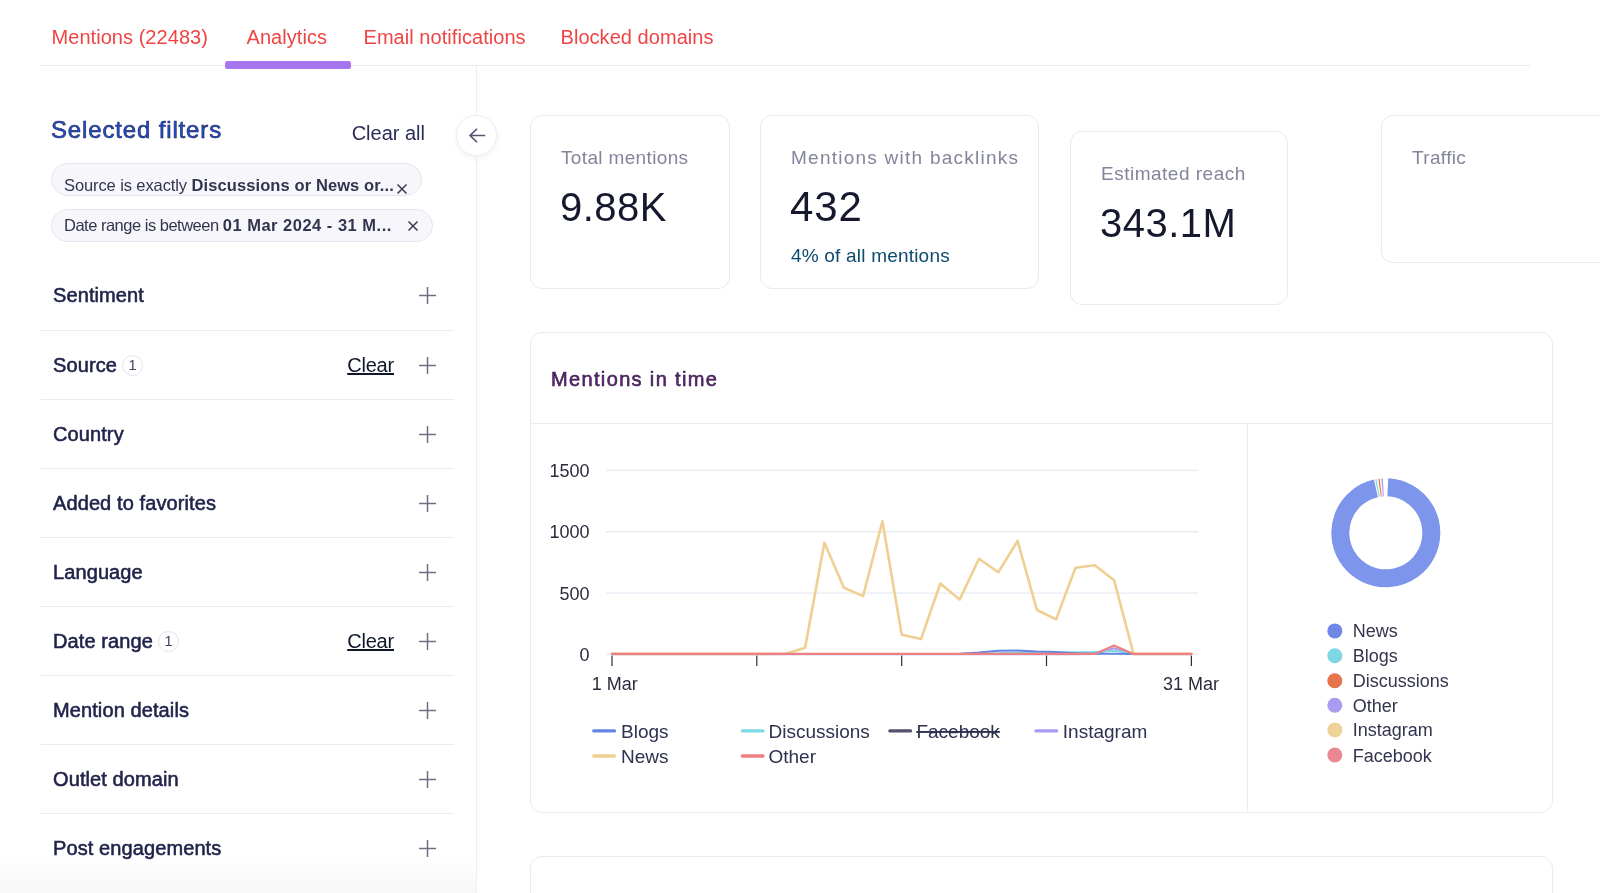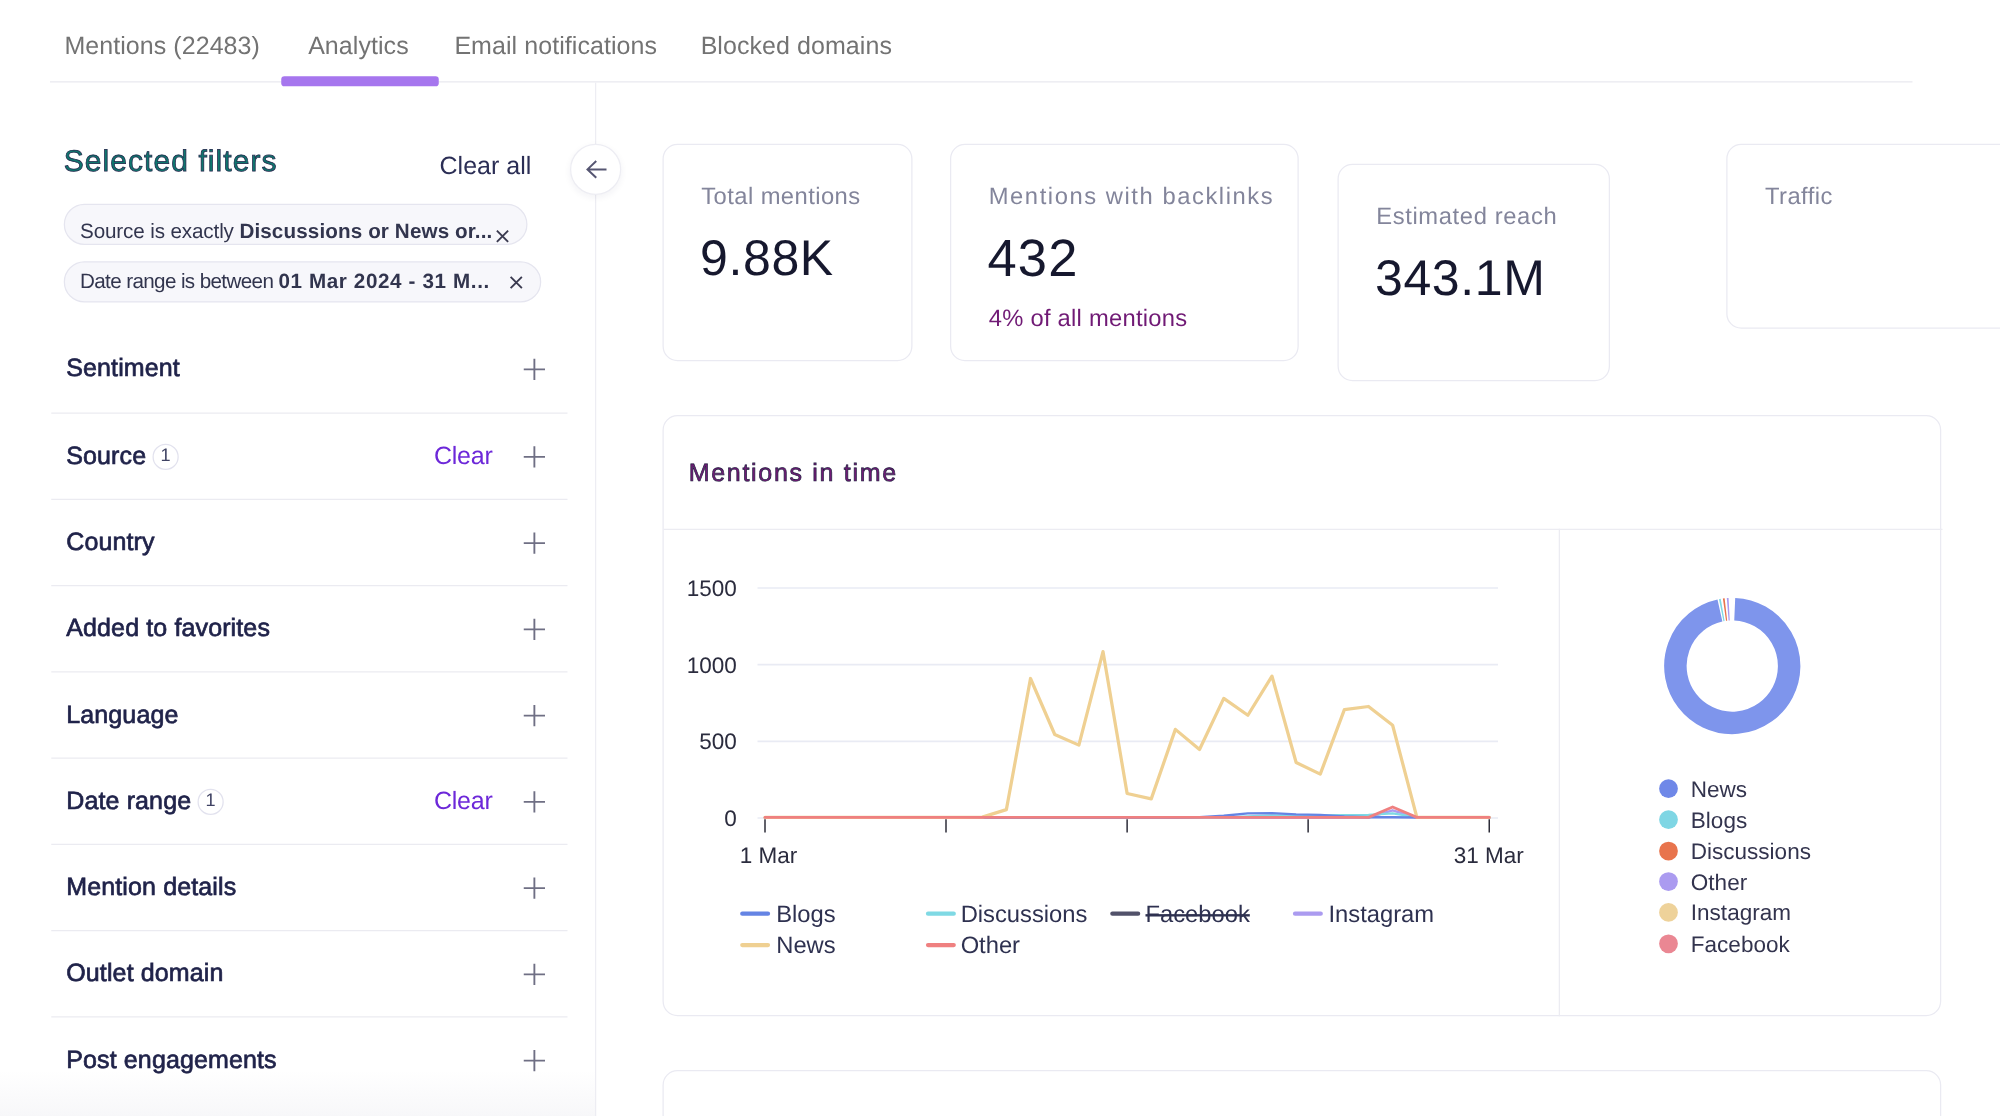--- a/index.html
+++ b/index.html
@@ -1,28 +1,28 @@
 <!DOCTYPE html>
 <html><head>
 <meta charset="utf-8">
 <style>
   * { margin:0; padding:0; box-sizing:border-box; }
   html,body { width:1600px; height:893px; background:#ffffff; overflow:hidden;
     font-family:"Liberation Sans", sans-serif; }
   .abs { position:absolute; }
-  .tab { position:absolute; top:26px; font-size:20px; color:#737373; white-space:nowrap; letter-spacing:0.05px; }
+  .tab { position:absolute; top:26px; font-size:20px; color:#ef4444; white-space:nowrap; letter-spacing:0.05px; }
   .card { position:absolute; background:#fff; border:1px solid #eaeaf2; border-radius:12px; }
   .statlabel { position:absolute; left:30px; top:32px; font-size:19px; line-height:19px; color:#83859b; letter-spacing:0.35px; white-space:nowrap;}
   .statvalue { position:absolute; left:29px; top:71px; font-size:40px; line-height:40px; color:#16182e; letter-spacing:0.5px; white-space:nowrap;}
-  .statsub { position:absolute; left:30px; top:130px; font-size:19px; line-height:19px; color:#701a75; letter-spacing:0.2px; white-space:nowrap;}
+  .statsub { position:absolute; left:30px; top:130px; font-size:19px; line-height:19px; color:#0c4a6e; letter-spacing:0.2px; white-space:nowrap;}
   .frow { position:relative; height:69px; border-top:1px solid #ebebf1; display:flex; align-items:center; padding:0 16px 0 12px; }
   .ftitle { font-size:20px; font-weight:normal; -webkit-text-stroke:0.55px #20234a; color:#20234a; letter-spacing:0.1px; white-space:nowrap; }
   .fbadge { width:21px; height:21px; border:1px solid #e2e2ee; border-radius:50%; margin-left:5px;
     font-size:14.5px; color:#3f4263; display:flex; align-items:center; justify-content:center; background:#fff; }
-  .fclear { margin-left:auto; margin-right:23px; font-size:20px; color:#6d28d9; letter-spacing:-0.2px; }
+  .fclear { margin-left:auto; margin-right:23px; font-size:20px; color:#0f172a; letter-spacing:-0.2px;text-decoration:underline; }
   .fplus { margin-left:auto; }
   .fplus2 { margin-left:0; }
   .chip { position:absolute; left:51px; height:33px; background:#f7f7fb; border:1px solid #e5e5ef;
     border-radius:17px; display:flex; align-items:center; padding:0 13px 0 12px; font-size:16.5px; color:#32354e;
     white-space:nowrap; justify-content:space-between; letter-spacing:-0.1px;}
 </style>
 </head>
 <body>
 
 <div class="tab" style="left:51.5px;">Mentions (22483)</div>
@@ -33,21 +33,21 @@
 <div class="abs" style="left:225px; top:60.5px; width:125.5px; height:8px; background:#a676ee; border-radius:2.5px;"></div>
 
 <div class="abs" style="left:476px; top:66px; width:1px; height:827px; background:#ededf3;"></div>
 
 <div class="abs" style="left:456px; top:115px; width:41px; height:41px; border-radius:50%; background:#fff;
   border:1px solid #ededf3; box-shadow:0 2px 6px rgba(40,40,80,0.06);"></div>
 <svg class="abs" style="left:466px; top:125px;" width="21" height="21" viewBox="0 0 21 21" fill="none">
   <path d="M19.2 10.5 H4 M11 3.8 L4 10.5 L11 17.2" stroke="#565672" stroke-width="1.6" fill="none"></path>
 </svg>
 
-<div class="abs" style="left:51px; top:118px; font-size:24px; line-height:24px; font-weight:normal; -webkit-text-stroke:0.6px #23254a; color:#0f766e; letter-spacing:0.85px;">Selected filters</div>
+<div class="abs" style="left:51px; top:118px; font-size:24px; line-height:24px; font-weight:normal; -webkit-text-stroke:0.6px #23254a; color:#1d4ed8; letter-spacing:0.85px;">Selected filters</div>
 <div class="abs" style="left:345px; top:123px; width:80px; text-align:right; font-size:20px; line-height:20px; color:#2b2e55;">Clear all</div>
 
 <div class="chip" style="top:163px; width:371px;align-items:flex-end;">
   <span>Source is exactly&nbsp;<b style="letter-spacing:0.1px">Discussions or News or...</b></span>
   <svg width="12" height="12" viewBox="0 0 12 12">
       <path d="M1.5 1.5 L10.5 10.5 M10.5 1.5 L1.5 10.5" stroke="#3a3a50" stroke-width="1.5"></path>
     </svg>
 </div>
 <div class="chip" style="top:209px; width:382px;">
   <span style="letter-spacing:-0.5px">Date range is between&nbsp;<b style="letter-spacing:0.5px">01 Mar 2024 - 31 M...</b></span>

